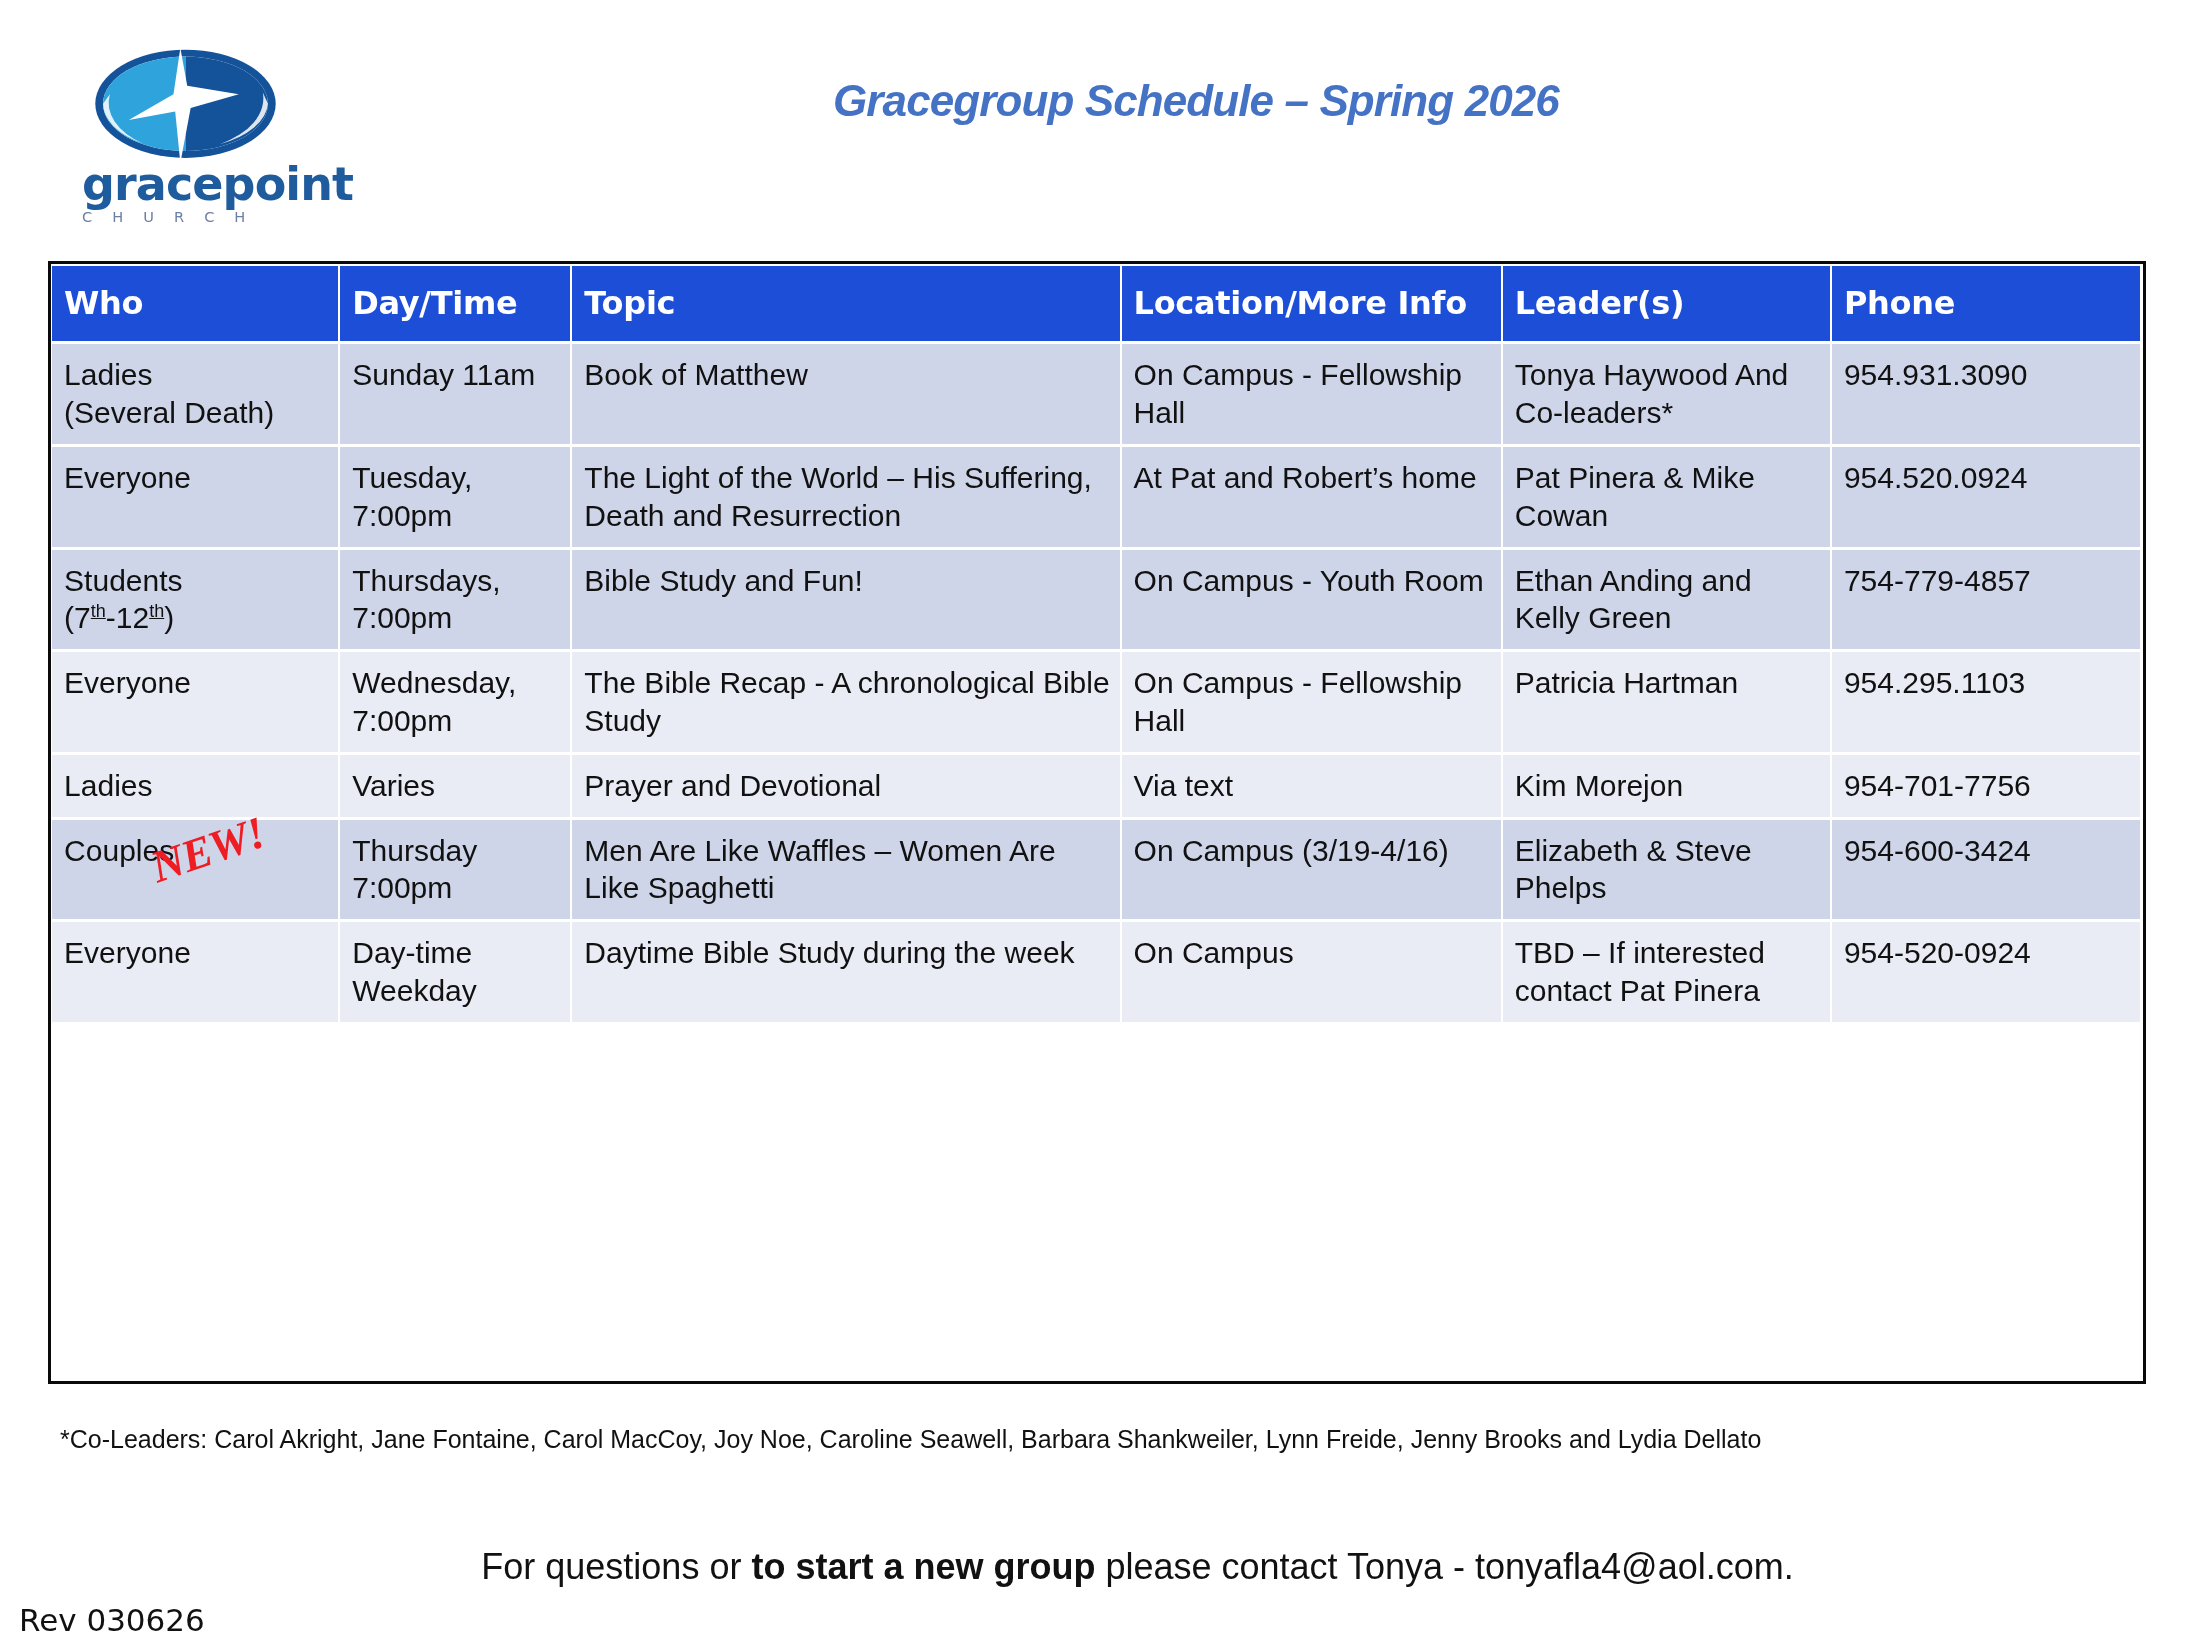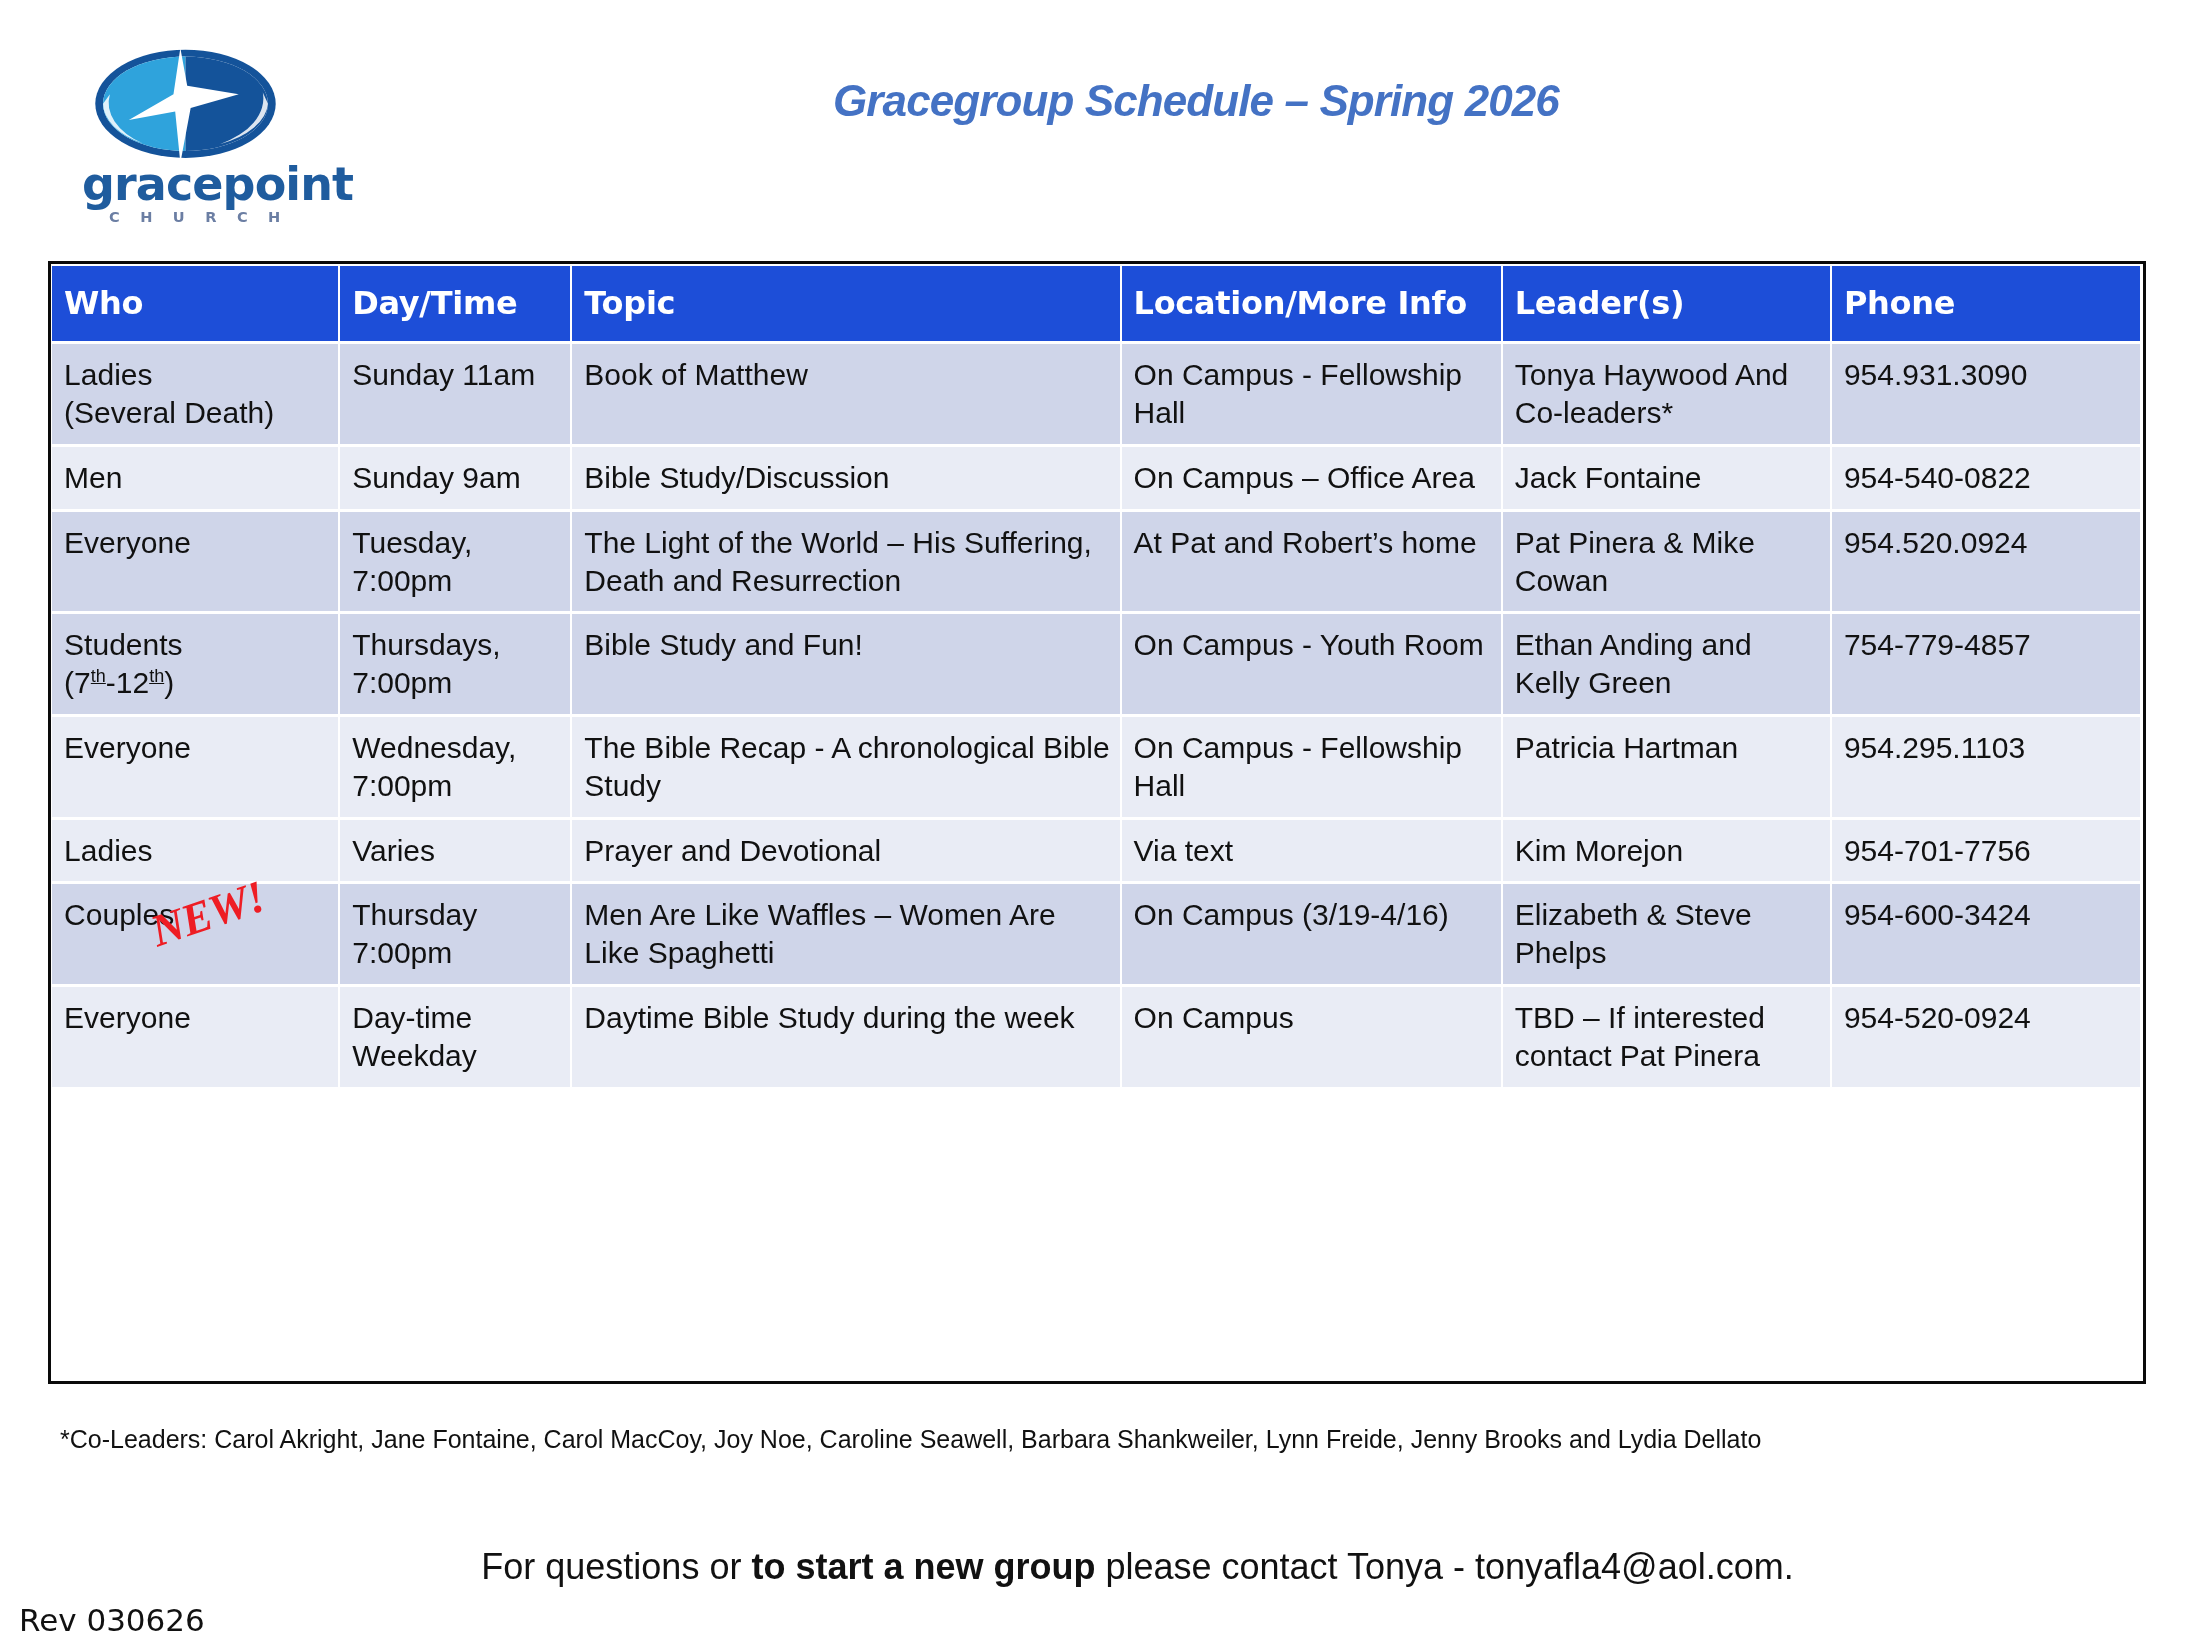--- a/index.html
+++ b/index.html
@@ -41,23 +41,23 @@
     font-size: 46px;
     letter-spacing: -0.9px;
     color: #1F5C9E;
     line-height: 1;
   }
   #logo-sub {
     position: absolute;
     left: 0px;
     top: 169px;
     width: 206px;
-    text-align: right;
+    text-align: left;
     font-family: "DejaVu Sans", sans-serif;
-    font-weight: bold;
+    font-weight: normal;
     font-size: 14.6px;
     letter-spacing: 7.7px;
     color: #6B7EA3;
     line-height: 1;
   }
 
   
   #page-title {
     position: absolute;
     left: 310px;
@@ -227,28 +227,20 @@
 
       <tr class="shade-a">
         <td class="who-cell"><span>Ladies</span><br><span>(Several  Death)</span></td>
         <td>Sunday 11am</td>
         <td>Book of Matthew</td>
         <td>On Campus - Fellowship Hall</td>
         <td>Tonya Haywood And Co-leaders*</td>
         <td>954.931.3090</td>
       </tr>
 
-      <tr class="shade-b">
-        <td>Men</td>
-        <td>Sunday 9am</td>
-        <td>Bible Study/Discussion</td>
-        <td>On Campus – Office Area</td>
-        <td>Jack Fontaine</td>
-        <td class="indent">954-540-0822</td>
-      </tr>
 
       <tr class="shade-a">
         <td>Everyone</td>
         <td>Tuesday, 7:00pm</td>
         <td>The Light of the World – His Suffering, Death and Resurrection</td>
         <td>At Pat and Robert’s home</td>
         <td>Pat Pinera &amp; Mike Cowan</td>
         <td>954.520.0924</td>
       </tr>
 

